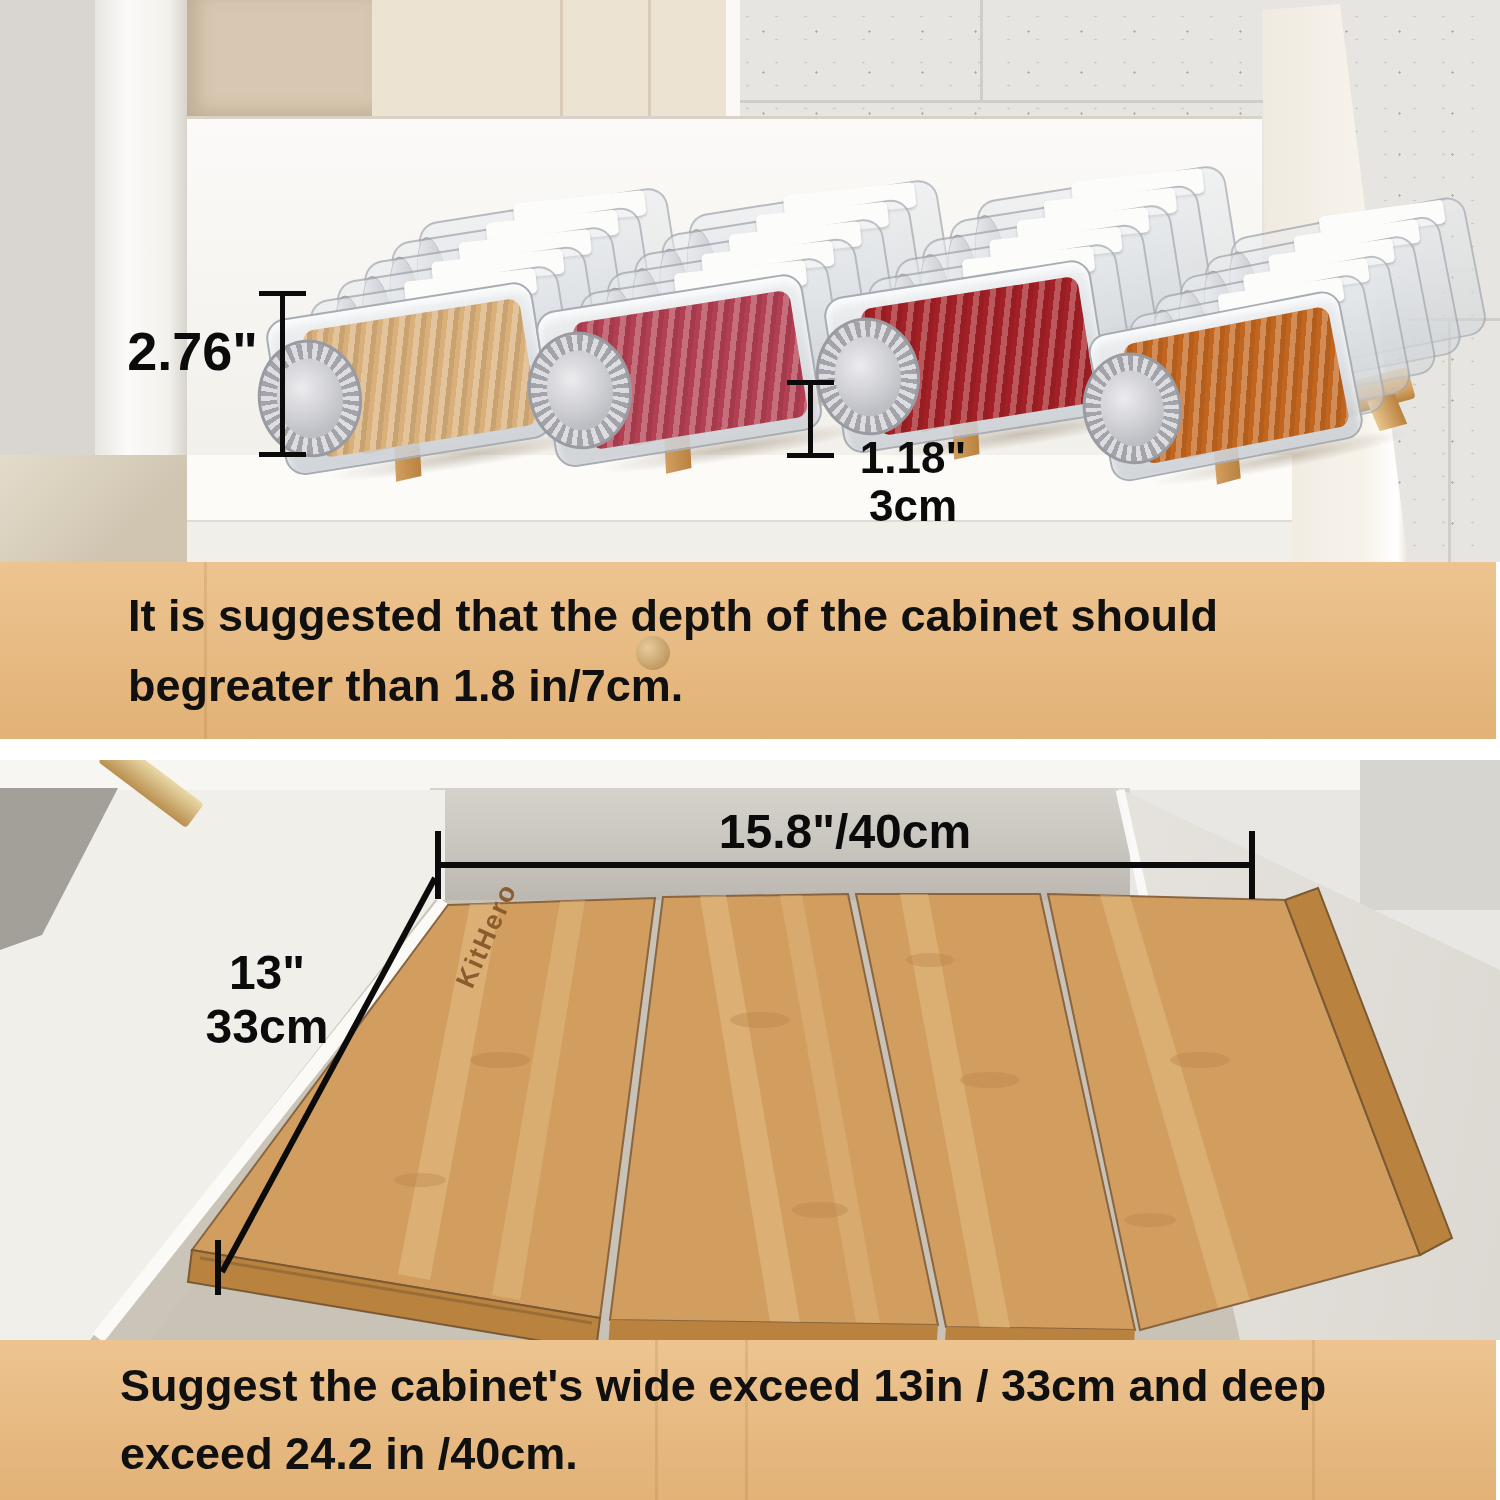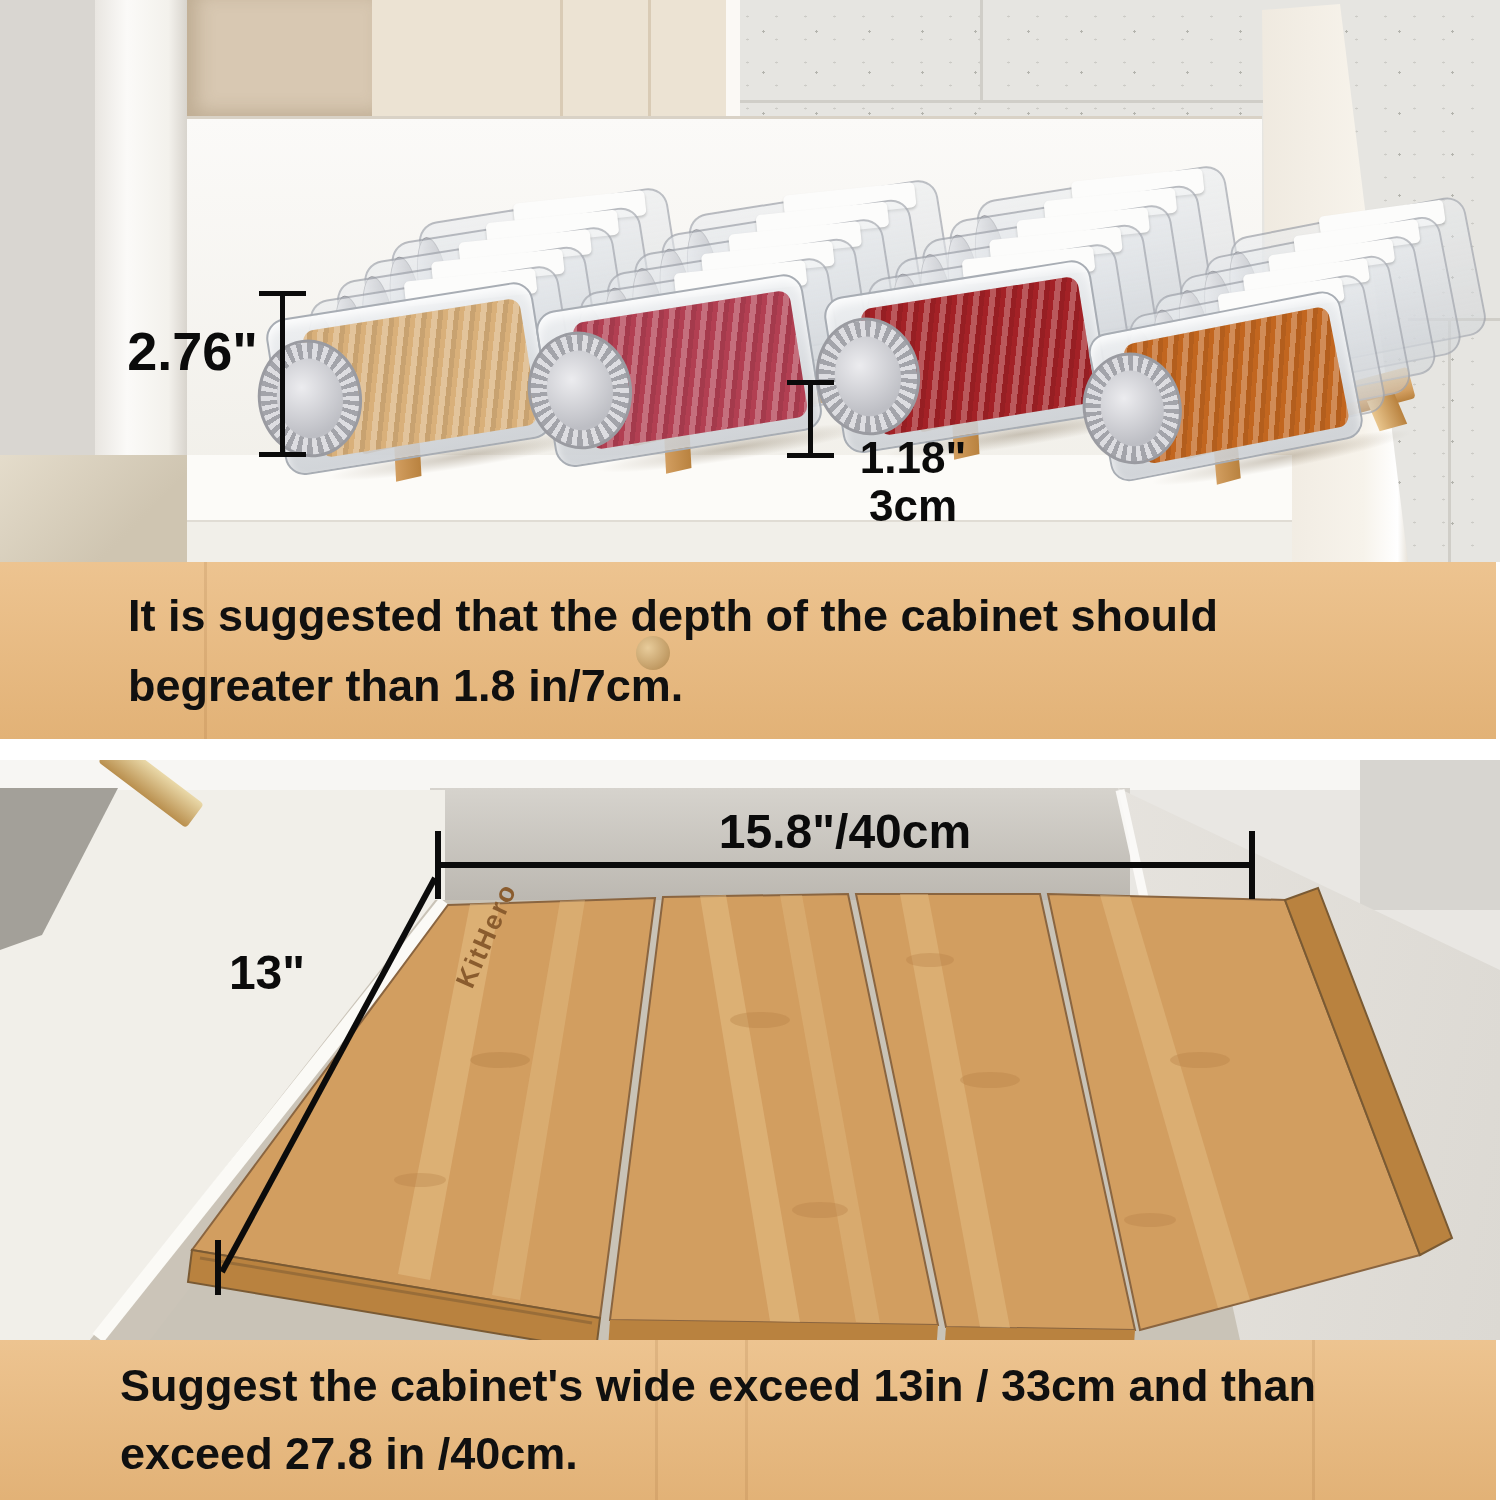--- a/index.html
+++ b/index.html
@@ -268,24 +268,25 @@
       <line x1="438" y1="105" x2="1252" y2="105" style="stroke:#0b0b0b;stroke-width:6;"></line>
       <line x1="438" y1="71" x2="438" y2="139" style="stroke:#0b0b0b;stroke-width:6;"></line>
       <line x1="1252" y1="71" x2="1252" y2="139" style="stroke:#0b0b0b;stroke-width:6;"></line>
       <line x1="435" y1="118" x2="222" y2="512" style="stroke:#0b0b0b;stroke-width:6;"></line>
       <line x1="218" y1="480" x2="218" y2="535" style="stroke:#0b0b0b;stroke-width:6;"></line>
     </svg>
 
     <div class="dim-label dim3-label">15.8"/40cm</div>
     <div class="dim-label dim4-label">
       <div>13"</div>
+      <div>33cm</div>
     </div>
   </section>
 
   <section class="banner banner-bottom">
     <div class="fline" style="left:655px;"></div>
     <div class="fline" style="left:745px;"></div>
     <div class="fline" style="left:1312px;"></div>
-    <p style="top:22px;">Suggest the cabinet's wide exceed 13in / 33cm and than</p>
-    <p style="top:90px;">exceed 27.8 in /40cm.</p>
+    <p style="top:22px;">Suggest the cabinet's wide exceed 13in / 33cm and deep</p>
+    <p style="top:90px;">exceed 24.2 in /40cm.</p>
   </section>
 
 </div>
 
 </body></html>

